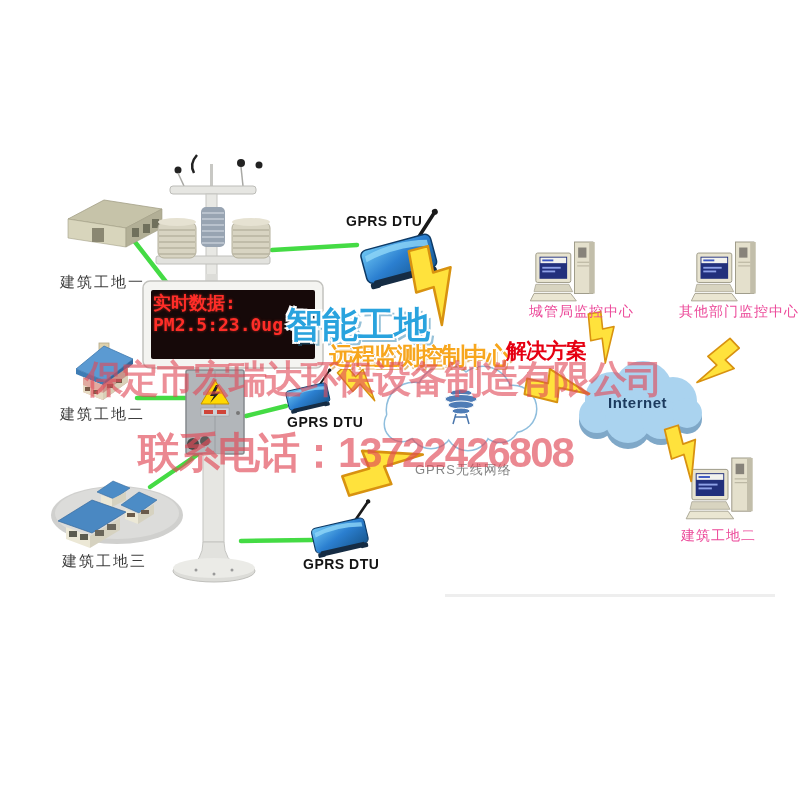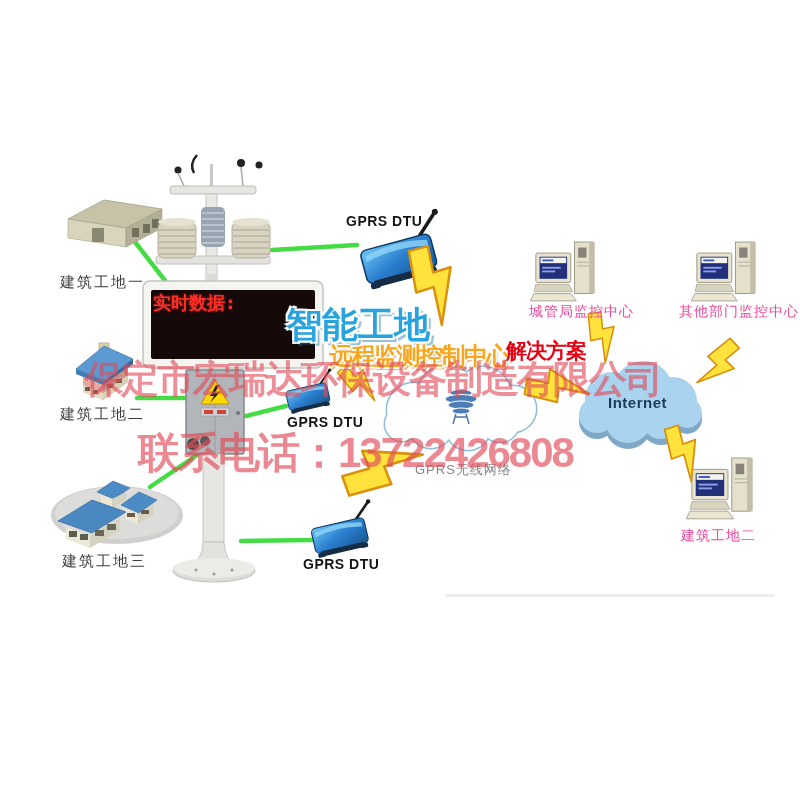--- a/index.html
+++ b/index.html
@@ -254,20 +254,21 @@
     <use href="#boltShape" transform="translate(577,320) rotate(-28) scale(0.8)"></use>
     <use href="#boltShape" transform="translate(718,332) rotate(28) scale(0.85)"></use>
     <use href="#boltShape" transform="translate(653,438) rotate(-36) scale(0.9)"></use>
   </g>
 
   <rect x="445" y="594" width="330" height="3" fill="#d9d9d9" opacity="0.45"></rect>
 </svg>
 
   <div class="led-text">
     <div>实时数据:</div>
+    <div>PM2.5:23.0ug</div>
   </div>
 
   <div class="lbl site-label" style="left:60px;top:264px;margin-top:9px;">建筑工地一</div>
   <div class="lbl site-label" style="left:60px;top:405px;">建筑工地二</div>
   <div class="lbl site-label" style="left:62px;top:552px;">建筑工地三</div>
 
   <div class="lbl dtu-label" style="left:346px;top:213px;">GPRS DTU</div>
   <div class="lbl dtu-label" style="left:287px;top:414px;">GPRS DTU</div>
   <div class="lbl dtu-label" style="left:303px;top:556px;">GPRS DTU</div>
 

